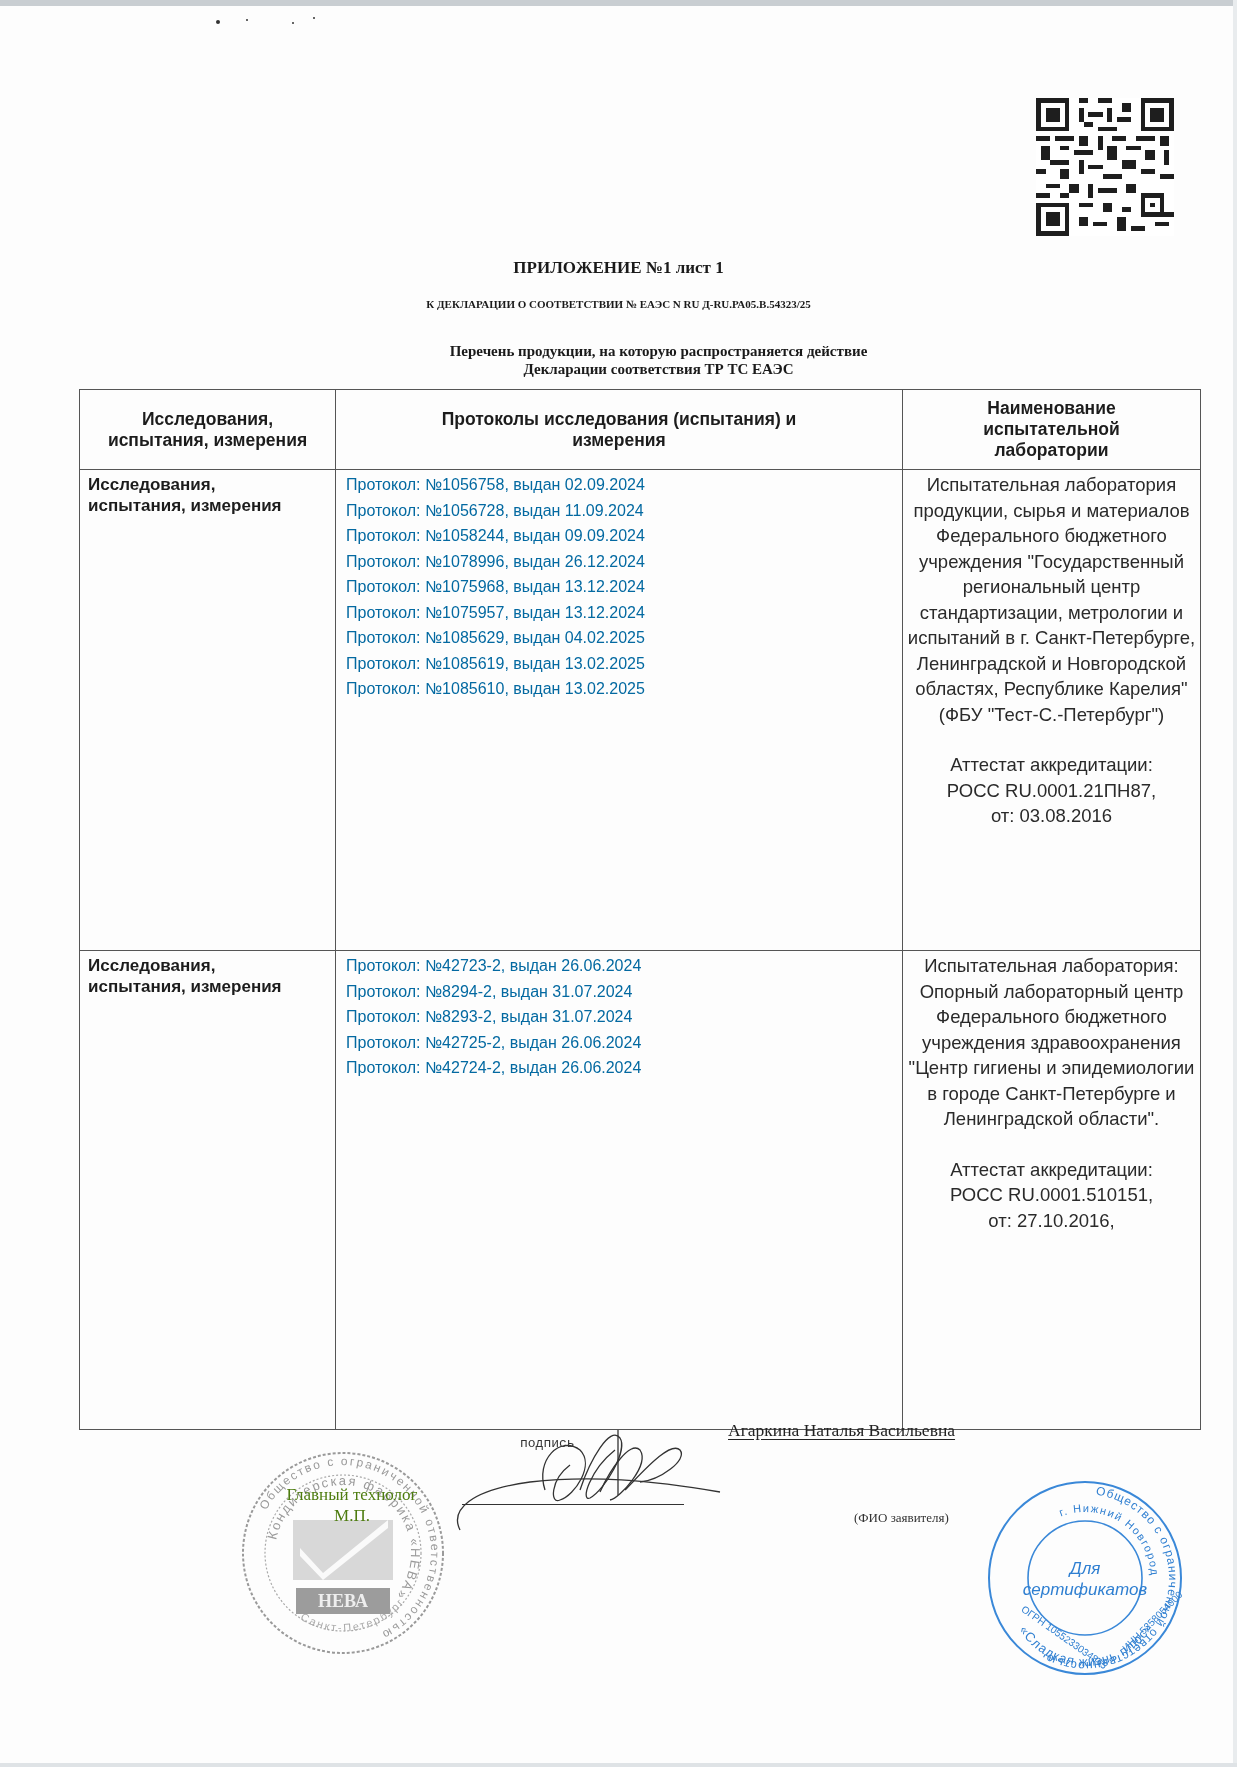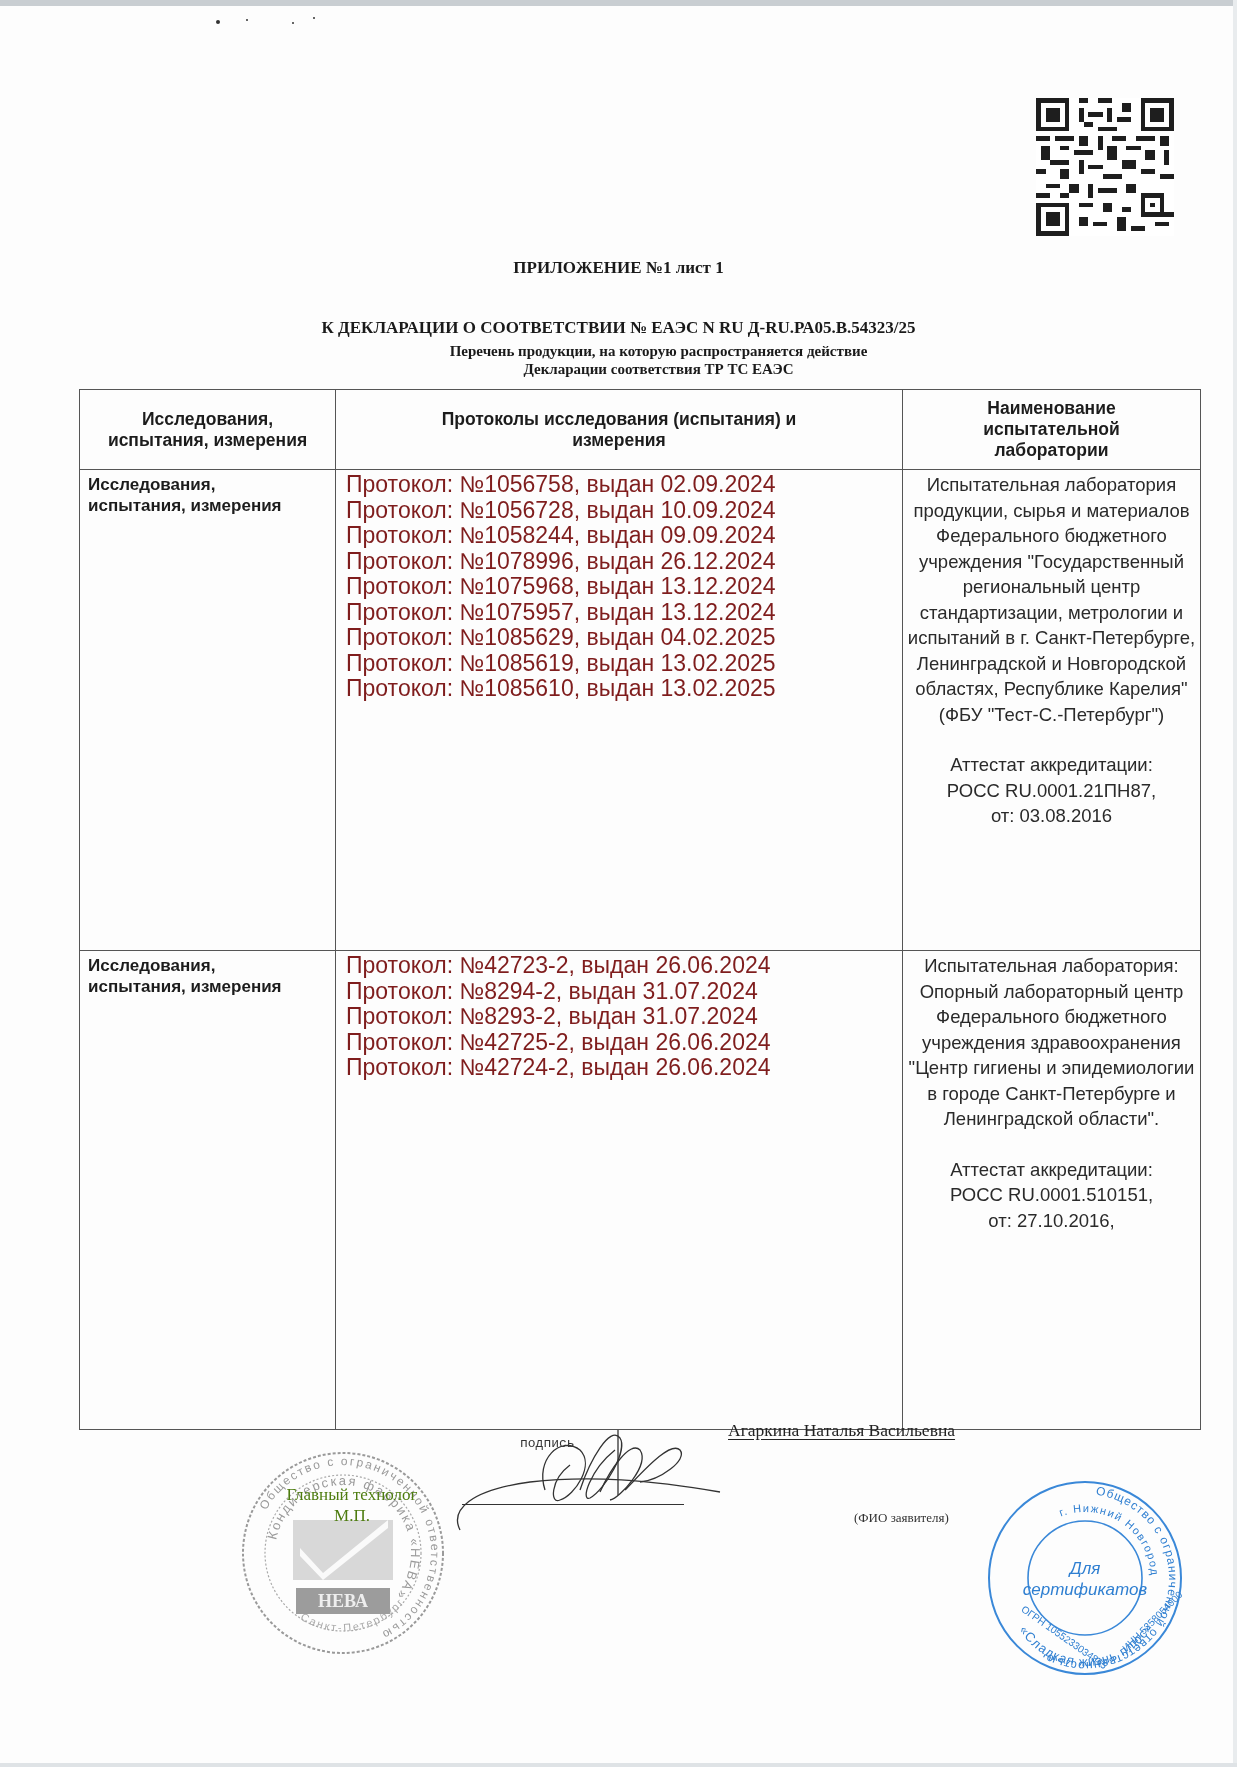--- a/index.html
+++ b/index.html
@@ -14,39 +14,39 @@
     .scan-bottom { position: absolute; left: 0; bottom: 0; width: 1237px; height: 4px; background: #dfe3e6; }
     .speck { position: absolute; width: 3px; height: 3px; border-radius: 50%; background: #333; }
 
     .qr { position: absolute; left: 1036px; top: 98px; width: 138px; height: 138px; }
 
     .heading {
       position: absolute; left: 0; width: 1237px; text-align: center;
       font-family: "Liberation Serif", serif; font-weight: bold; color: #1a1a1a;
     }
     .h1 { top: 258px; font-size: 17px; }
-    .h2 { top: 298px; font-size: 17px; margin-top: 20px; }
+    .h2 { top: 298px; font-size: 11px; }
     .h3 { top: 342px; font-size: 15px; line-height: 18px; left: 40px; }
 
     table.main {
       position: absolute; left: 79px; top: 389px; width: 1121px; height: 1040px;
       border-collapse: collapse; table-layout: fixed;
     }
     table.main td, table.main th {
       border: 1.3px solid #555; vertical-align: top; padding: 0;
     }
     table.main th {
       font-weight: bold; font-size: 17.5px; line-height: 21px; text-align: center;
       vertical-align: middle; height: 79px; color: #1c1c1c;
     }
     col.c1 { width: 256px; }
     col.c2 { width: 567px; }
     col.c3 { width: 298px; }
     .cat { font-weight: bold; font-size: 17px; line-height: 21px; padding: 4px 0 0 8px; color: #1c1c1c; }
-    .proto { font-size: 23px; line-height: 25.5px; padding: 2px 0 0 10px; color: #7f1d1d; }
+    .proto { font-size: 16px; line-height: 25.5px; padding: 2px 0 0 10px; color: #0369a1; }
     .lab { font-size: 18.5px; line-height: 25.5px; text-align: center; padding: 2px 4px 0 4px; color: #2a2a2a; }
     .lab .gap { height: 25px; }
     tr.r1 td { height: 480px; }
     tr.r2 td { height: 478px; }
     .role {
       position: absolute; left: 262px; top: 1484px; width: 180px; text-align: center;
       font-family: "Liberation Serif", serif; font-size: 17px; line-height: 21px; color: #4d7c0f;
     }
     .sig-line { position: absolute; left: 462px; top: 1504px; width: 222px; border-top: 1.3px solid #333; }
     .sig-caption { position: absolute; left: 520px; top: 1436px; font-family: Liberation Mono, monospace; font-size: 13px; color: #333; }
@@ -156,21 +156,21 @@
     <th style="padding:0 70px">Протоколы исследования (испытания) и измерения</th>
     <th style="padding:0 30px">Наименование испытательной лаборатории</th>
   </tr>
   <tr class="r1">
     <td>
           <div class="cat" style="width:220px">Исследования, испытания, измерения</div>
         </td>
     <td>
       <div class="proto">
         <div>Протокол: №1056758, выдан 02.09.2024</div>
-        <div>Протокол: №1056728, выдан 10.09.2024</div>
+        <div>Протокол: №1056728, выдан 11.09.2024</div>
         <div>Протокол: №1058244, выдан 09.09.2024</div>
         <div>Протокол: №1078996, выдан 26.12.2024</div>
         <div>Протокол: №1075968, выдан 13.12.2024</div>
         <div>Протокол: №1075957, выдан 13.12.2024</div>
         <div>Протокол: №1085629, выдан 04.02.2025</div>
         <div>Протокол: №1085619, выдан 13.02.2025</div>
         <div>Протокол: №1085610, выдан 13.02.2025</div>
       </div>
     </td>
     <td>

